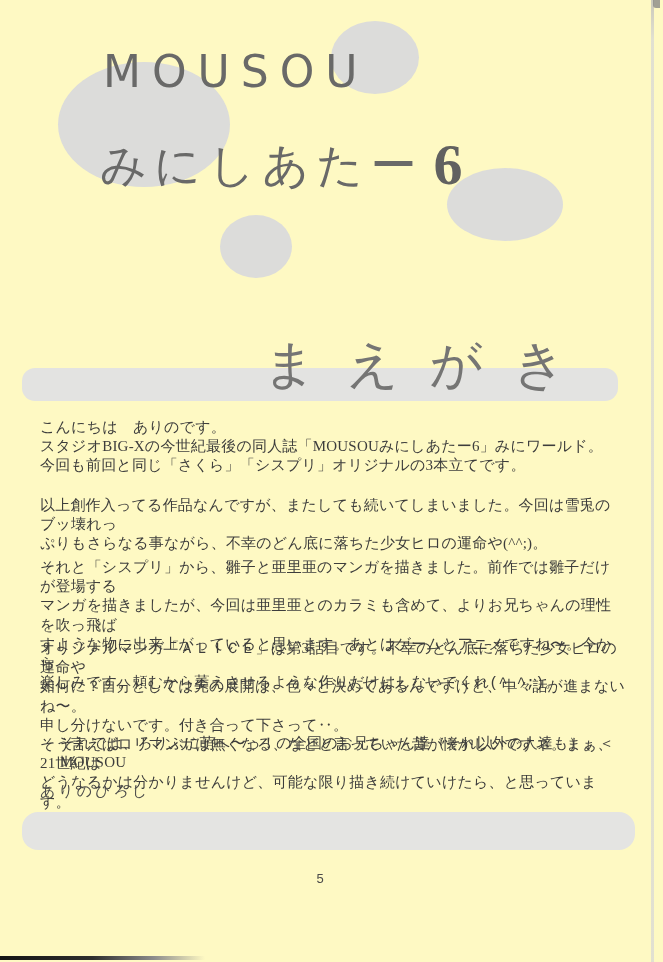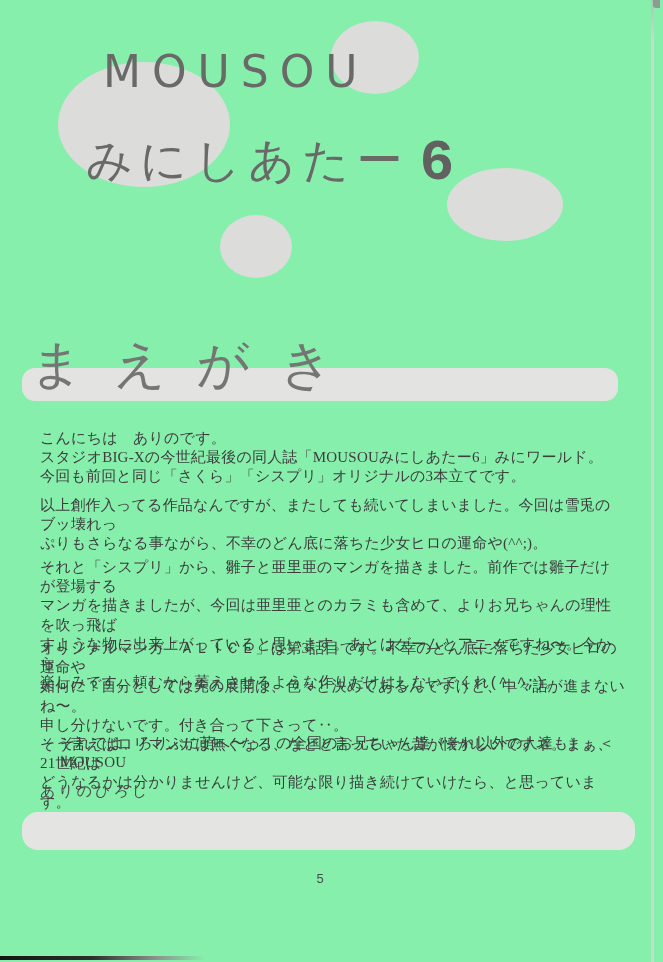--- a/index.html
+++ b/index.html
@@ -1,20 +1,20 @@
 <!DOCTYPE html>
 <html><head>
 <meta charset="utf-8">
 <style>
   html,body{margin:0;padding:0;background:#e9e9e9;}
   .page{
     position:relative;
     width:663px;height:962px;
     margin:0 auto;
-    background:#86efac;
+    background:#fef9c3;
     overflow:hidden;
     font-family:"Liberation Serif", serif;
   }
   
   .scan-edge-right{
     position:absolute;left:651px;top:0;width:3px;height:962px;
     background:linear-gradient(to bottom,#b9b9b7,#d8d8d6 40px,#d8d8d6);
     opacity:.75;
   }
   .scan-corner-mark{
@@ -31,48 +31,48 @@
   .blob-2{left:331px;top:21px;width:88px;height:73px;}
   .blob-3{left:447px;top:168px;width:116px;height:73px;}
   .blob-4{left:220px;top:215px;width:72px;height:63px;}
   .title-line1{
     position:absolute;left:103px;top:46px;
     font-family:"DejaVu Sans", sans-serif;
     font-size:44px;letter-spacing:11px;color:#696968;
     white-space:nowrap;
   }
   .title-line2{
-    position:absolute;left:86px;top:128px;
-    font-family:Liberation Mono, monospace;
+    position:absolute;left:100px;top:128px;
+    font-family:Liberation Serif, serif;
     font-size:46px;letter-spacing:7px;color:#696968;
     white-space:nowrap;
   }
   .title-line2 .big-num{
     font-size:58px;font-weight:bold;letter-spacing:0;
     position:relative;top:3px;left:10px;color:#616160;
   }
   
   .banner-band{
     position:absolute;left:22px;top:368px;width:596px;height:33px;
     background:#e3e3e1;border-radius:13px;
   }
   .banner-text{
     position:absolute;left:0;top:330px;width:596px;
-    text-align:left;
+    text-align:right;
     font-family:"DejaVu Sans", sans-serif;
     font-size:52px;letter-spacing:30px;
     color:#757574;white-space:nowrap;text-indent:30px;
   }
   
   .body-par{
     position:absolute;left:40px;width:585px;
     font-size:15px;line-height:19.2px;color:#3d3d3c;
     letter-spacing:.2px;
   }
-  .p1{top:429px;}
+  .p1{top:418px;}
   .p2{top:496px;}
   .p3{top:559px;font-family:Liberation Mono, monospace;}
   .p4{top:639px;}
   .p5{top:734px;margin-left:20px;}
   .signature{
     position:absolute;left:40px;top:782px;width:535px;
     font-size:15px;letter-spacing:3px;color:#4a4a49;
   }
   .bottom-band{
     position:absolute;left:22px;top:812px;width:613px;height:38px;

